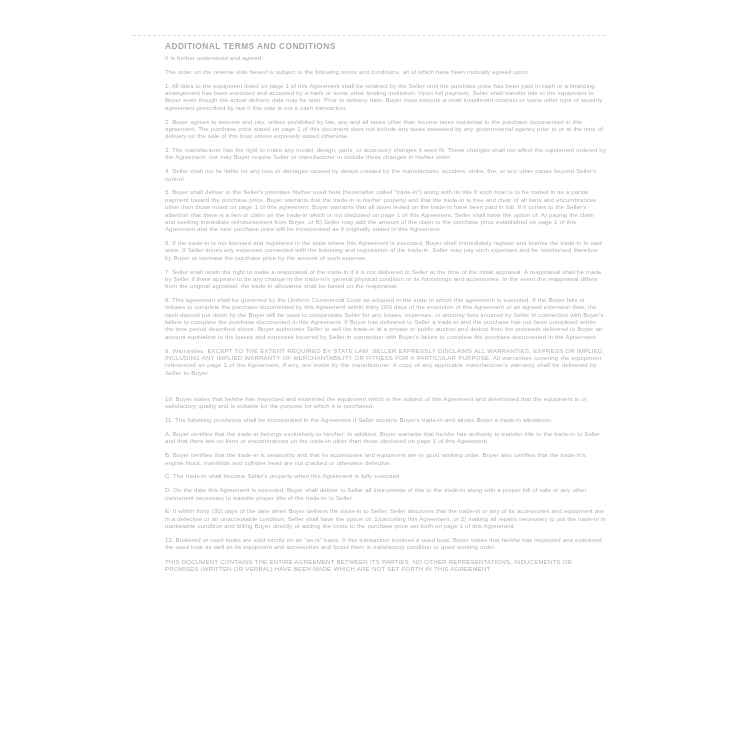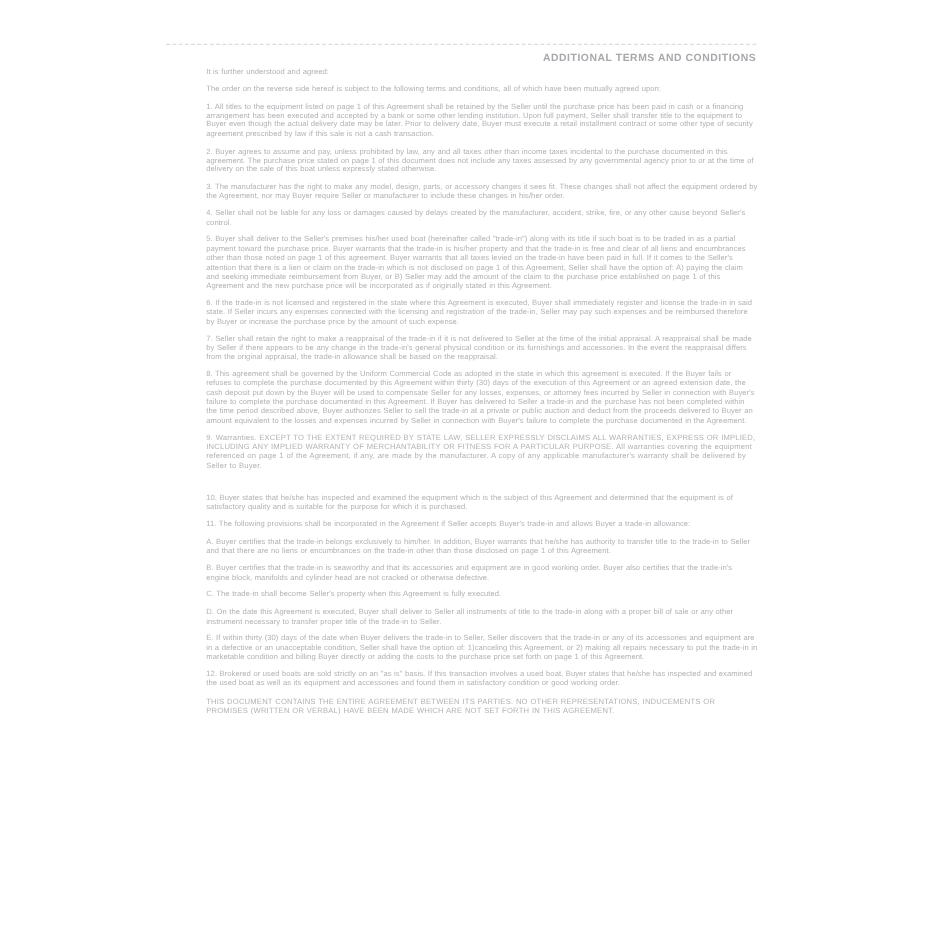--- a/index.html
+++ b/index.html
@@ -27,21 +27,21 @@
     top: 35px;
     width: 472px;
     height: 0;
     border-top: 1px dashed #dcdcdc;
   }
   .doc-title {
     position: absolute;
     left: 165px;
     top: 41px;
     width: 440px;
-    text-align: right;
+    text-align: left;
     font-size: 8.3px;
     font-weight: bold;
     letter-spacing: 0.45px;
     color: #a8a8ac;
     white-space: nowrap;
   }
   .body-col {
     position: absolute;
     left: 165px;
     top: 54px;

